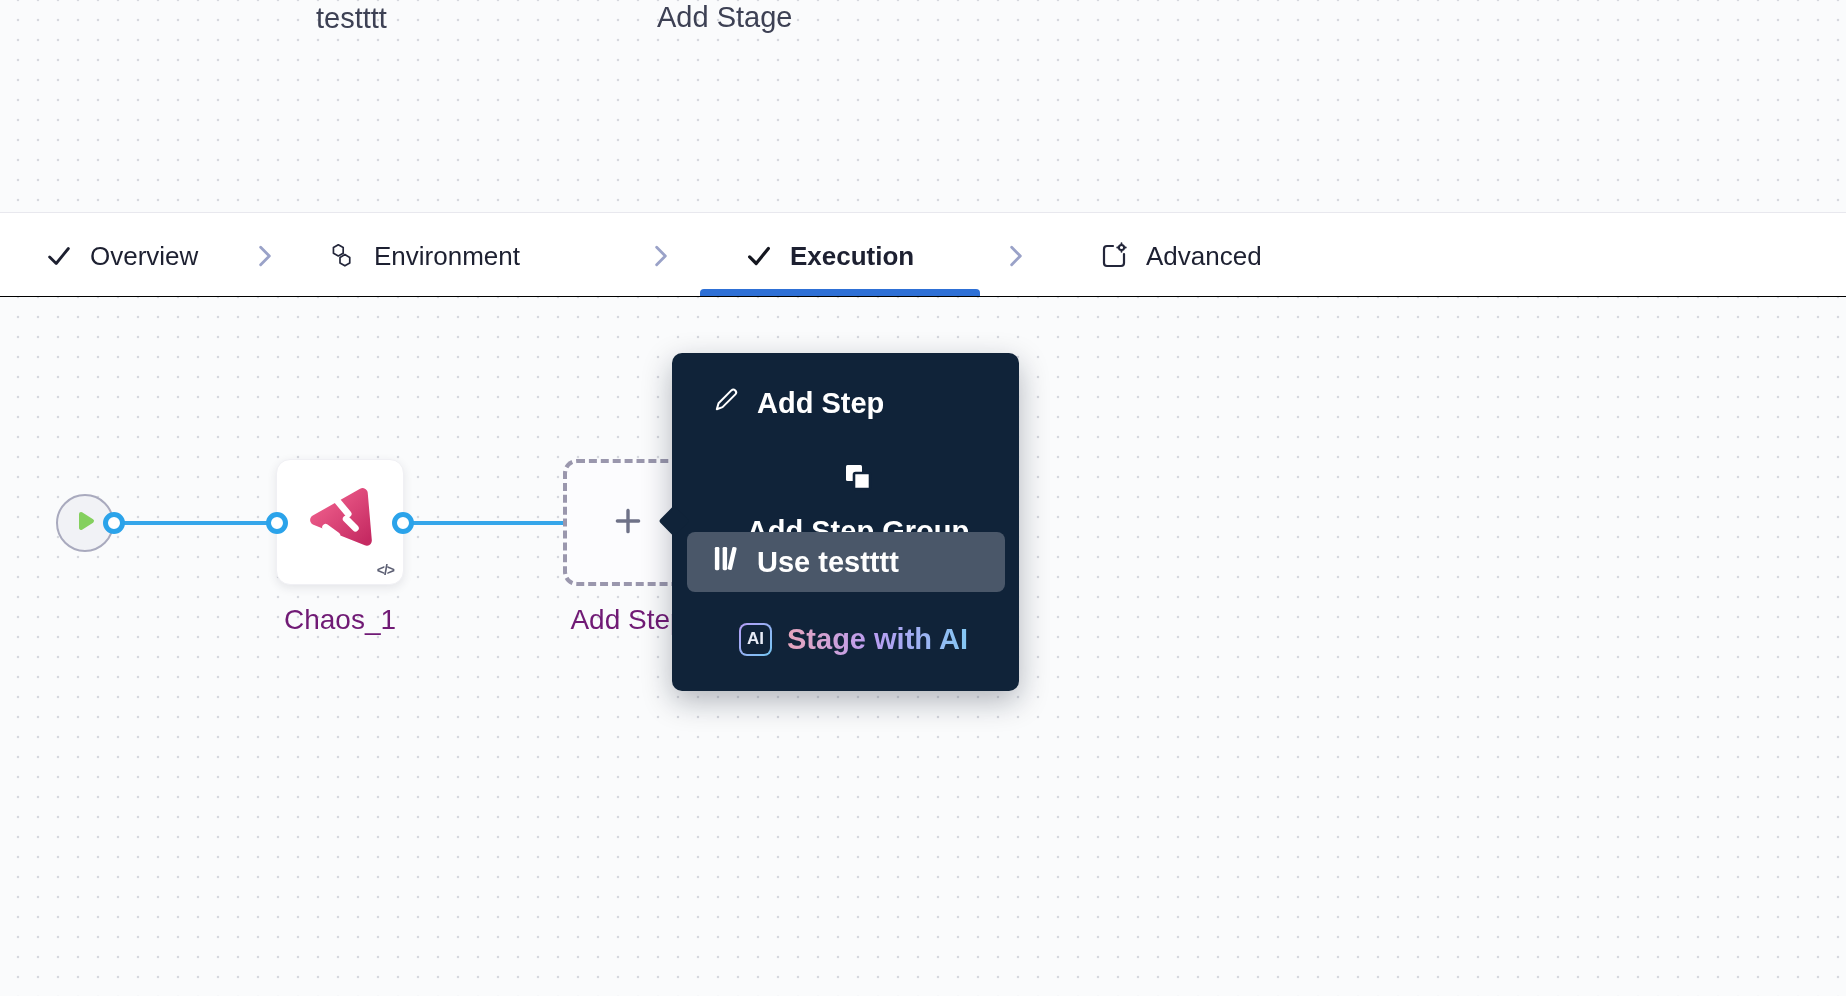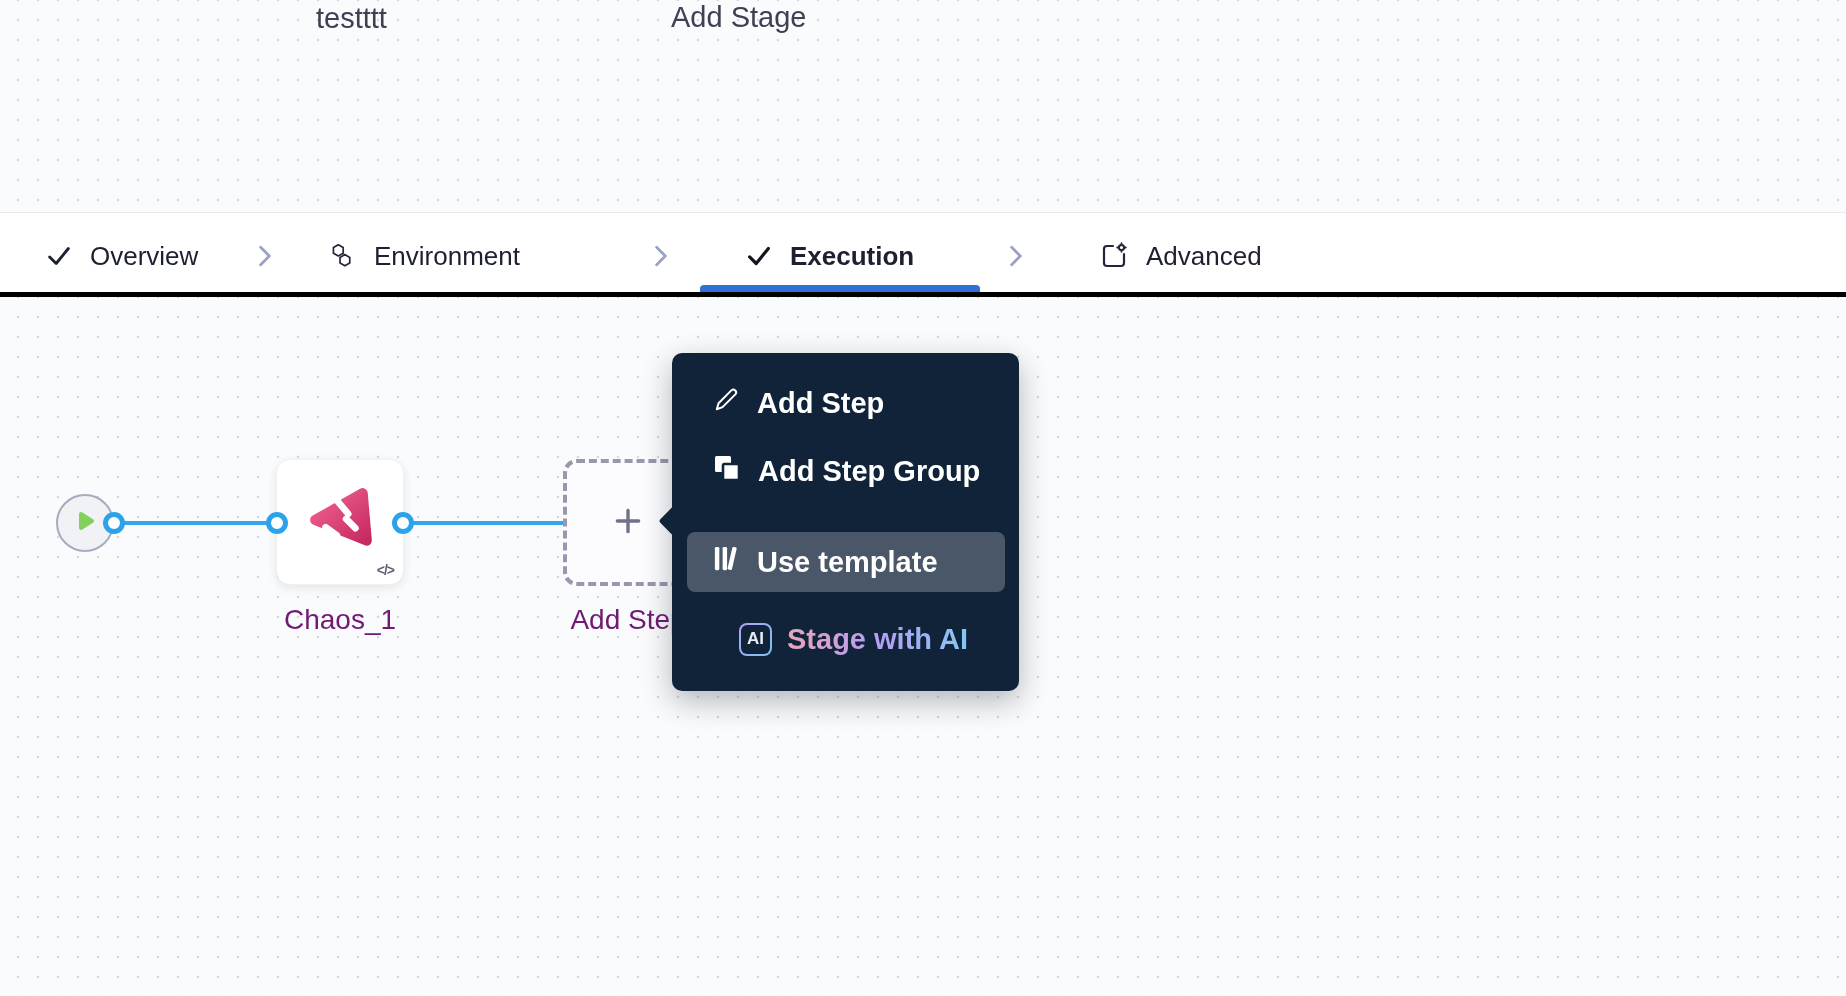--- a/index.html
+++ b/index.html
@@ -12,25 +12,25 @@
     background-color:#fafbfc;
     background-image: radial-gradient(circle, #d6d8de 1.4px, transparent 1.6px);
     background-size: 20px 20px;
     background-position: 8px 10px;
   }
   .top-canvas { position:absolute; left:0; top:0; width:1846px; height:212px; }
   .main-canvas { position:absolute; left:0; top:297px; width:1846px; height:699px; }
 
   .canvas-label { position:absolute; color:#3d4154; font-size:29px; white-space:nowrap; }
   #stage-name { left:316px; top:2px; }
-  #add-stage  { left:671px; top:1px; }
+  #add-stage  { left:657px; top:1px; }
 
   
   .tab-bar { position:absolute; left:0; top:212px; width:1846px; height:85px;
-    background:#ffffff; border-top:1px solid #e8e8ee; border-bottom:5px solid #000000; }
+    background:#ffffff; border-top:1px solid #e8e8ee; border-bottom:1px solid #000000; }
   .tab { position:absolute; top:26px; height:34px; display:flex; align-items:center; gap:16px;
     color:#1d2031; font-size:26px; cursor:pointer; white-space:nowrap; }
   .tab .ticon { display:flex; align-items:center; }
   .tab.bold { font-weight:bold; }
   .tab-sep { position:absolute; top:30px; width:26px; height:26px; }
   #tab-overview { left:44px; }
   #sep-1 { left:252px; }
   #tab-environment { left:328px; }
   #sep-2 { left:648px; }
   #tab-execution { left:744px; }
@@ -69,21 +69,21 @@
 
   
   .ctx-menu { position:absolute; left:672px; top:353px; width:347px; height:338px;
     background:#102339; border-radius:10px; box-shadow:0 10px 30px rgba(10,20,40,0.30); z-index:10; }
   .ctx-caret { position:absolute; left:-9px; top:157px; width:22px; height:22px;
     background:#102339; transform:rotate(45deg); border-radius:3px; }
   .ctx-item { position:absolute; left:15px; width:318px; height:56px; display:flex;
     align-items:center; gap:15px; padding-left:24px; color:#ffffff; font-size:29px;
     font-weight:bold; cursor:pointer; border-radius:8px; white-space:nowrap; }
   #ctx-item-0 { top:22px; }
-  #ctx-item-1 { top:90px; }
+  #ctx-item-1 { top:108px;flex-direction:column; }
   #ctx-item-2 { top:179px; height:60px; background:#4a5769; }
   #ctx-item-3 { top:258px; }
   .ai-badge { width:33px; height:33px; border-radius:8px; border:2px solid transparent;
     background:linear-gradient(#102339,#102339) padding-box,
                linear-gradient(135deg,#b79df6,#74c6f2) border-box;
     display:flex; align-items:center; justify-content:center;
     color:#e8ecf6; font-size:17px; font-weight:bold;margin-left:28px; }
   .gradient-text { background:linear-gradient(90deg,#e7a6bc 0%,#b99df2 48%,#83c7f3 100%);
     -webkit-background-clip:text; background-clip:text; color:transparent; }
 </style>
@@ -225,21 +225,21 @@
     </div>
 
     <div class="ctx-item" id="ctx-item-2">
       <span>
         <svg width="31" height="31" viewBox="0 0 32 32" fill="#ffffff">
           <rect x="4" y="4" width="4.6" height="24" rx="1.4"></rect>
           <rect x="12" y="4" width="4.6" height="24" rx="1.4"></rect>
           <rect x="19.5" y="4" width="4.6" height="24" rx="1.4" transform="rotate(13 22 16)"></rect>
         </svg>
       </span>
-      <span>Use template</span>
+      <span>Use testttt</span>
     </div>
 
     <div class="ctx-item" id="ctx-item-3">
       <span class="ai-badge">AI</span>
       <span class="gradient-text">Stage with AI</span>
     </div>
   </div>
 
 </div>
 

